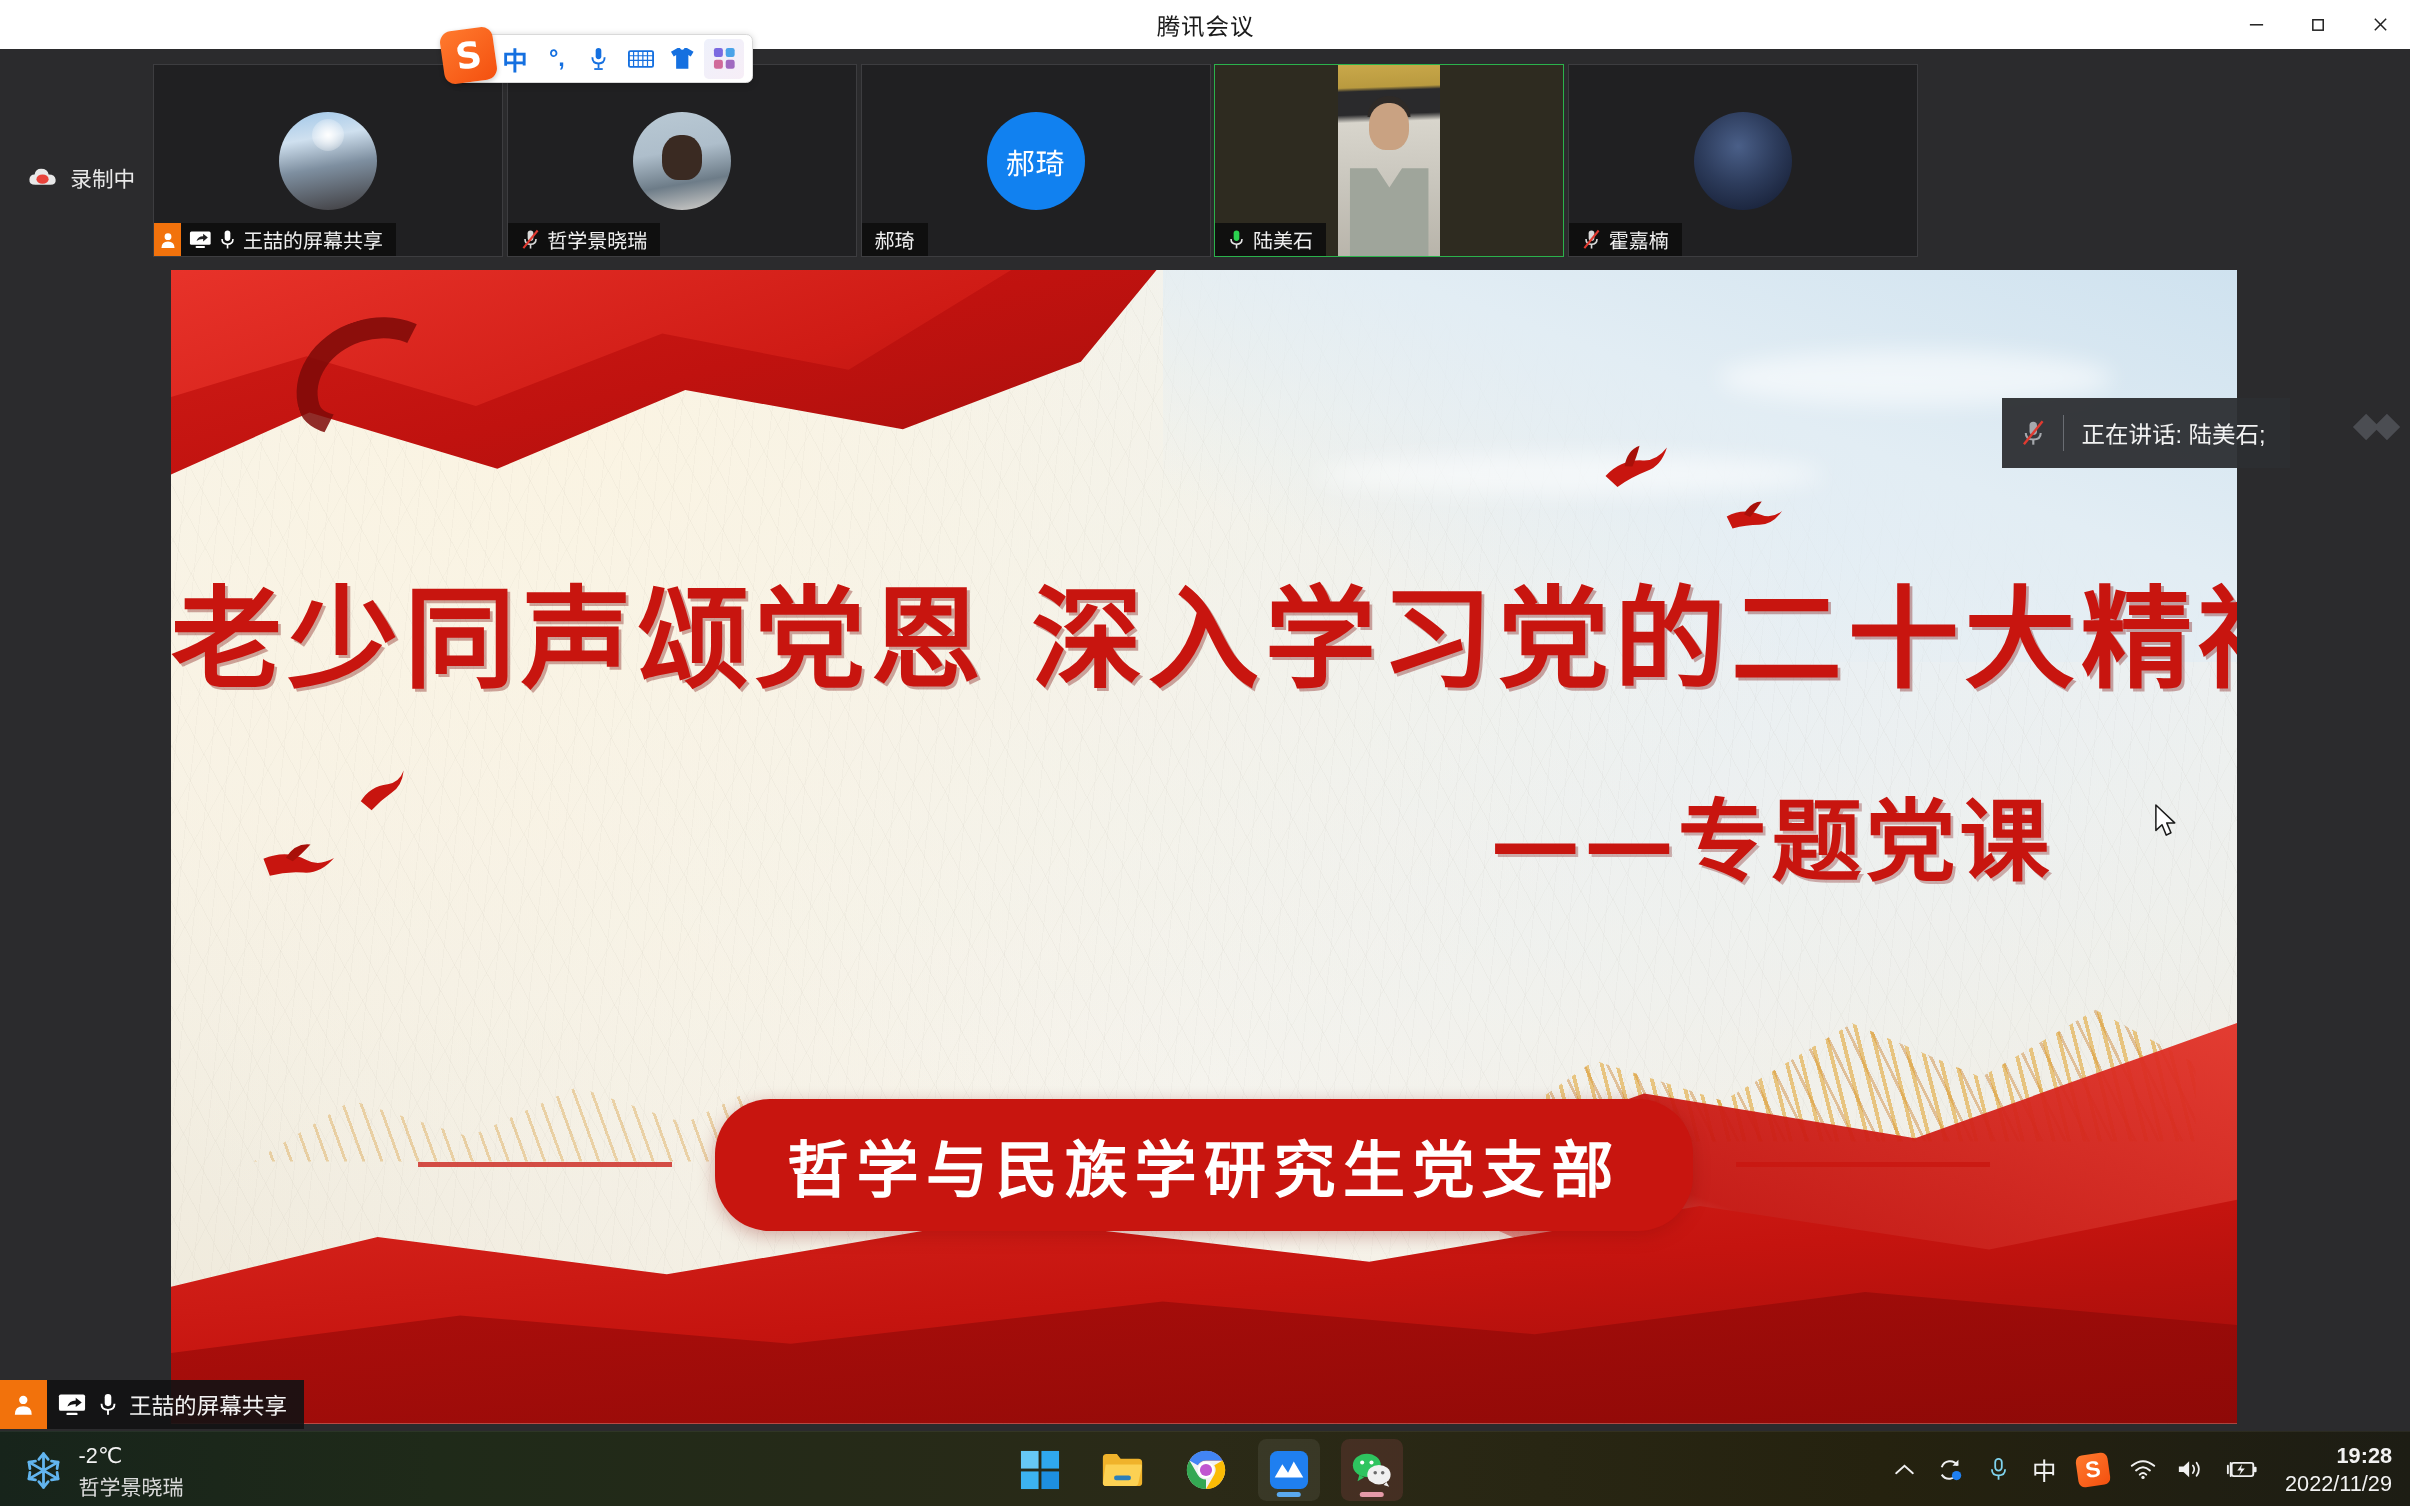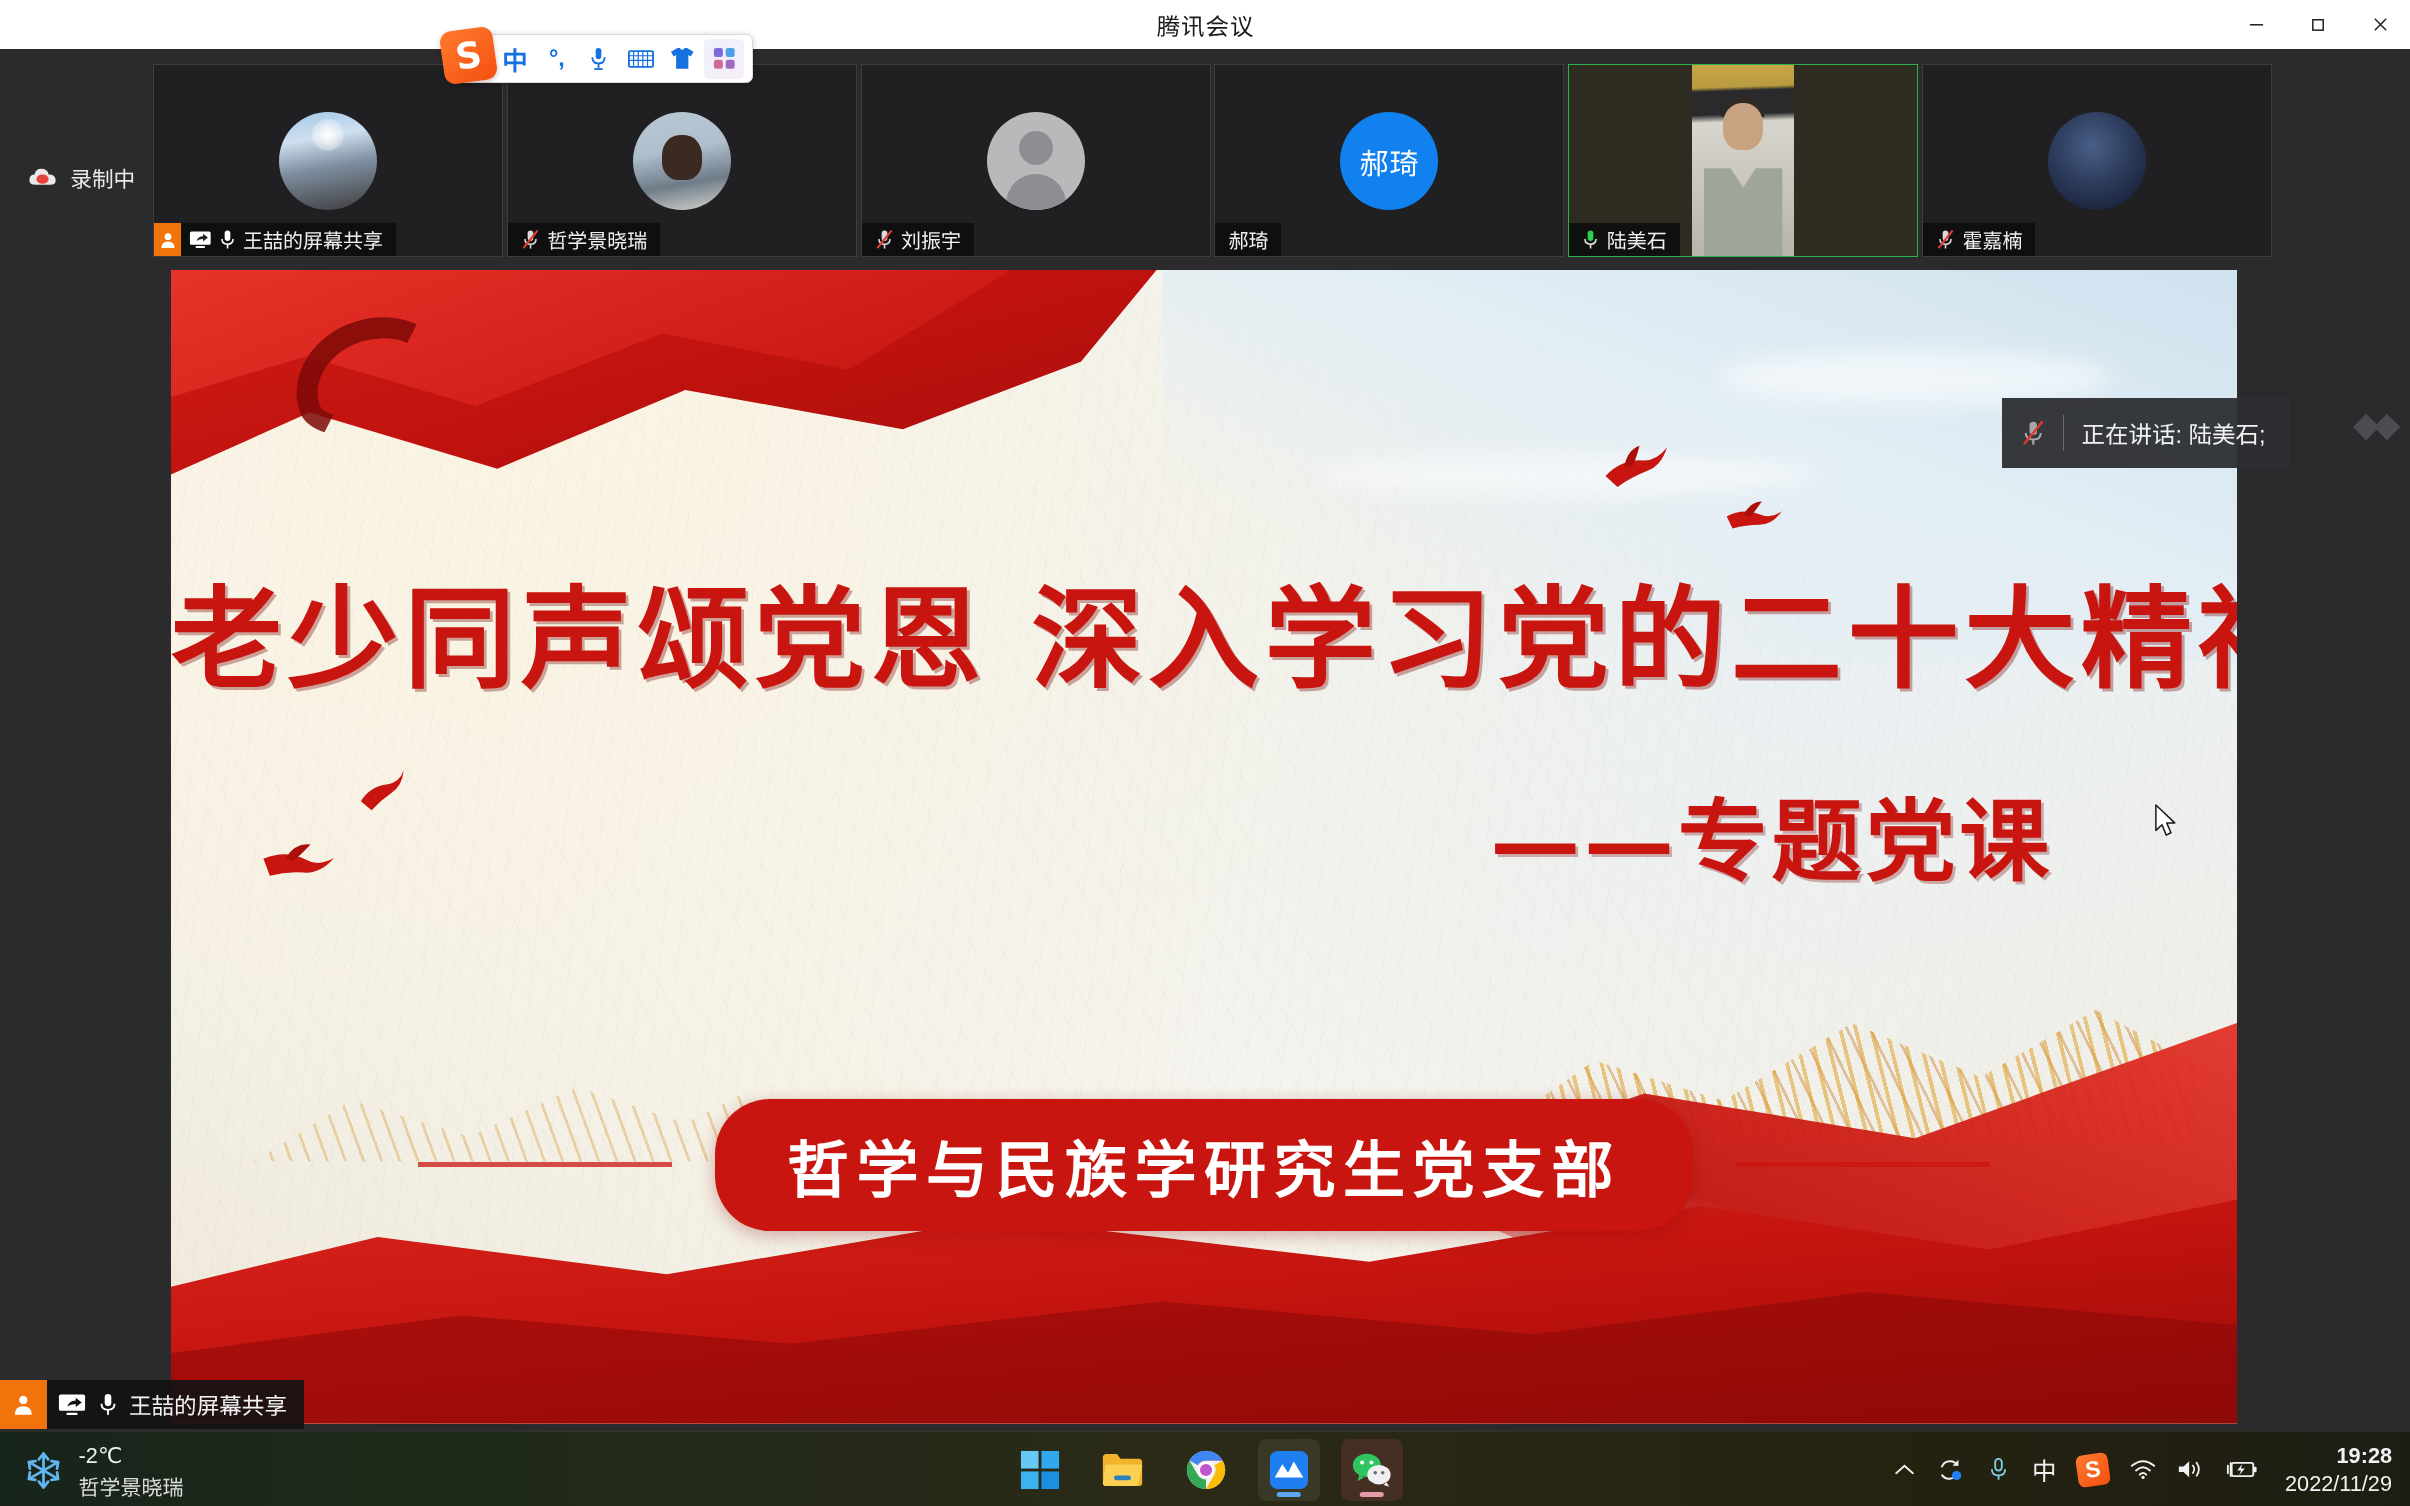--- a/index.html
+++ b/index.html
@@ -529,36 +529,20 @@
             <rect x="7" y="1.5" width="6" height="11" rx="3" fill="#d9d9d9"></rect>
             <path d="M4.2 10.5 Q4.2 16 10 16 Q15.8 16 15.8 10.5" stroke="#d9d9d9" stroke-width="1.7" fill="none"></path>
             <rect x="9.2" y="16" width="1.7" height="4.5" fill="#d9d9d9"></rect>
             <path d="M2.5 20 L17.5 1.5" stroke="#e03a30" stroke-width="2.2"></path>
           </svg>
         </span>
         <span class="tile-label-text">哲学景晓瑞</span>
       </div>
     </div>
 
-    <div class="tile">
-      <div class="tile-video">
-        <div class="avatar-circle avatar-img-3"></div>
-      </div>
-      <div class="tile-label plain">
-        <span class="ic">
-          <svg width="19" height="21" viewBox="0 0 20 22">
-            <rect x="7" y="1.5" width="6" height="11" rx="3" fill="#d9d9d9"></rect>
-            <path d="M4.2 10.5 Q4.2 16 10 16 Q15.8 16 15.8 10.5" stroke="#d9d9d9" stroke-width="1.7" fill="none"></path>
-            <rect x="9.2" y="16" width="1.7" height="4.5" fill="#d9d9d9"></rect>
-            <path d="M2.5 20 L17.5 1.5" stroke="#e03a30" stroke-width="2.2"></path>
-          </svg>
-        </span>
-        <span class="tile-label-text">刘振宇</span>
-      </div>
-    </div>
 
     <div class="tile">
       <div class="tile-video">
         <div class="avatar-initials">郝琦</div>
       </div>
       <div class="tile-label plain">
         <span class="tile-label-text">郝琦</span>
       </div>
     </div>
 

